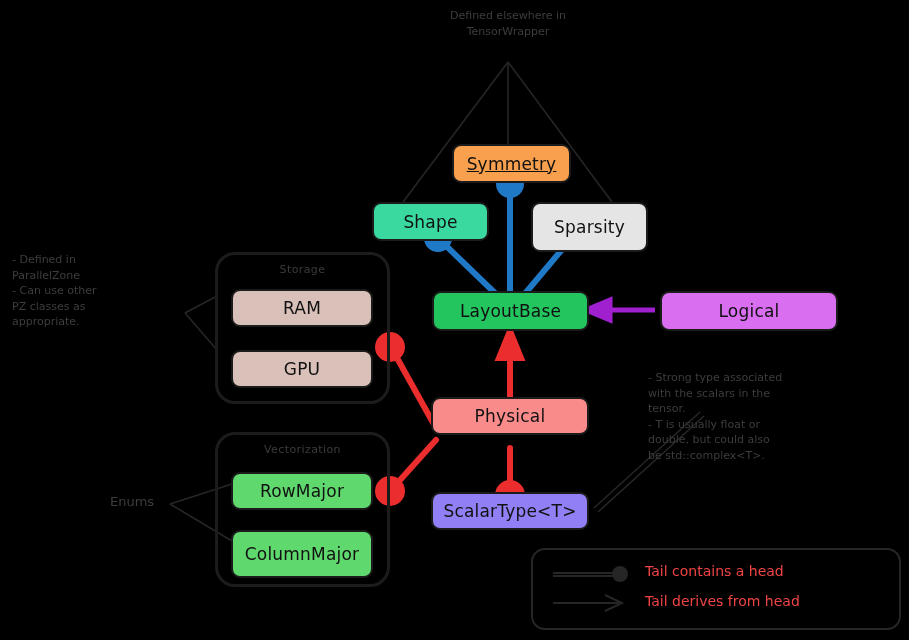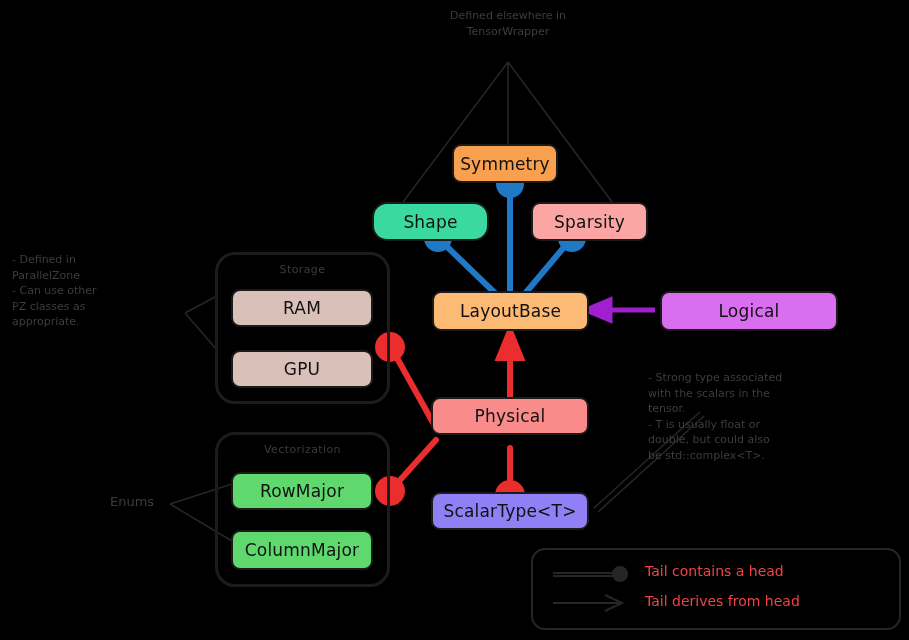--- a/index.html
+++ b/index.html
@@ -144,33 +144,33 @@
   </svg>
 
   <div class="cluster" style="left:215px; top:252px; width:175px; height:152px;">
     <div class="cluster-title">Storage</div>
   </div>
 
   <div class="cluster" style="left:215px; top:432px; width:175px; height:155px;">
     <div class="cluster-title">Vectorization</div>
   </div>
 
-  <div class="node" style="left:452px; top:144px; width:106px; height:39px; background:#f9a04e;">
+  <div class="node" style="left:452px; top:144px; width:119px; height:39px; background:#f9a04e;text-decoration:underline;">
     <span>Symmetry</span>
   </div>
 
-  <div class="node" style="left:372px; top:202px; width:117px; height:39px; background:#3ad9a0;border-radius:15px;">
+  <div class="node" style="left:372px; top:202px; width:117px; height:39px; background:#3ad9a0;">
     <span>Shape</span>
   </div>
 
-  <div class="node" style="left:531px; top:202px; width:117px; height:39px; background:#fca5a5;">
+  <div class="node" style="left:531px; top:202px; width:117px; height:50px; background:#e5e5e5;">
     <span>Sparsity</span>
   </div>
 
-  <div class="node" style="left:432px; top:291px; width:157px; height:40px; background:#fdba74;">
+  <div class="node" style="left:432px; top:291px; width:157px; height:40px; background:#22c55e;">
     <span>LayoutBase</span>
   </div>
 
   <div class="node" style="left:652px; top:291px; width:178px; height:40px; background:#da6ef0;margin-left:8px;">
     <span>Logical</span>
   </div>
 
   <div class="node" style="left:431px; top:397px; width:158px; height:38px; background:#fa8b8b;">
     <span>Physical</span>
   </div>
@@ -184,21 +184,21 @@
   </div>
 
   <div class="node" style="left:231px; top:350px; width:142px; height:38px; background:#d9c0b8;">
     <span>GPU</span>
   </div>
 
   <div class="node" style="left:231px; top:472px; width:142px; height:38px; background:#5fd96d;">
     <span>RowMajor</span>
   </div>
 
-  <div class="node" style="left:231px; top:530px; width:142px; height:40px; background:#5fd96d;">
+  <div class="node" style="left:231px; top:530px; width:142px; height:48px; background:#5fd96d;">
     <span>ColumnMajor</span>
   </div>
 
   <div class="note note-center" style="left:418px; top:8px; width:180px;">Defined elsewhere in
 TensorWrapper</div>
 
   <div class="note" style="left:12px; top:252px; width:180px;">- Defined in
    ParallelZone
 - Can use other
    PZ classes as

